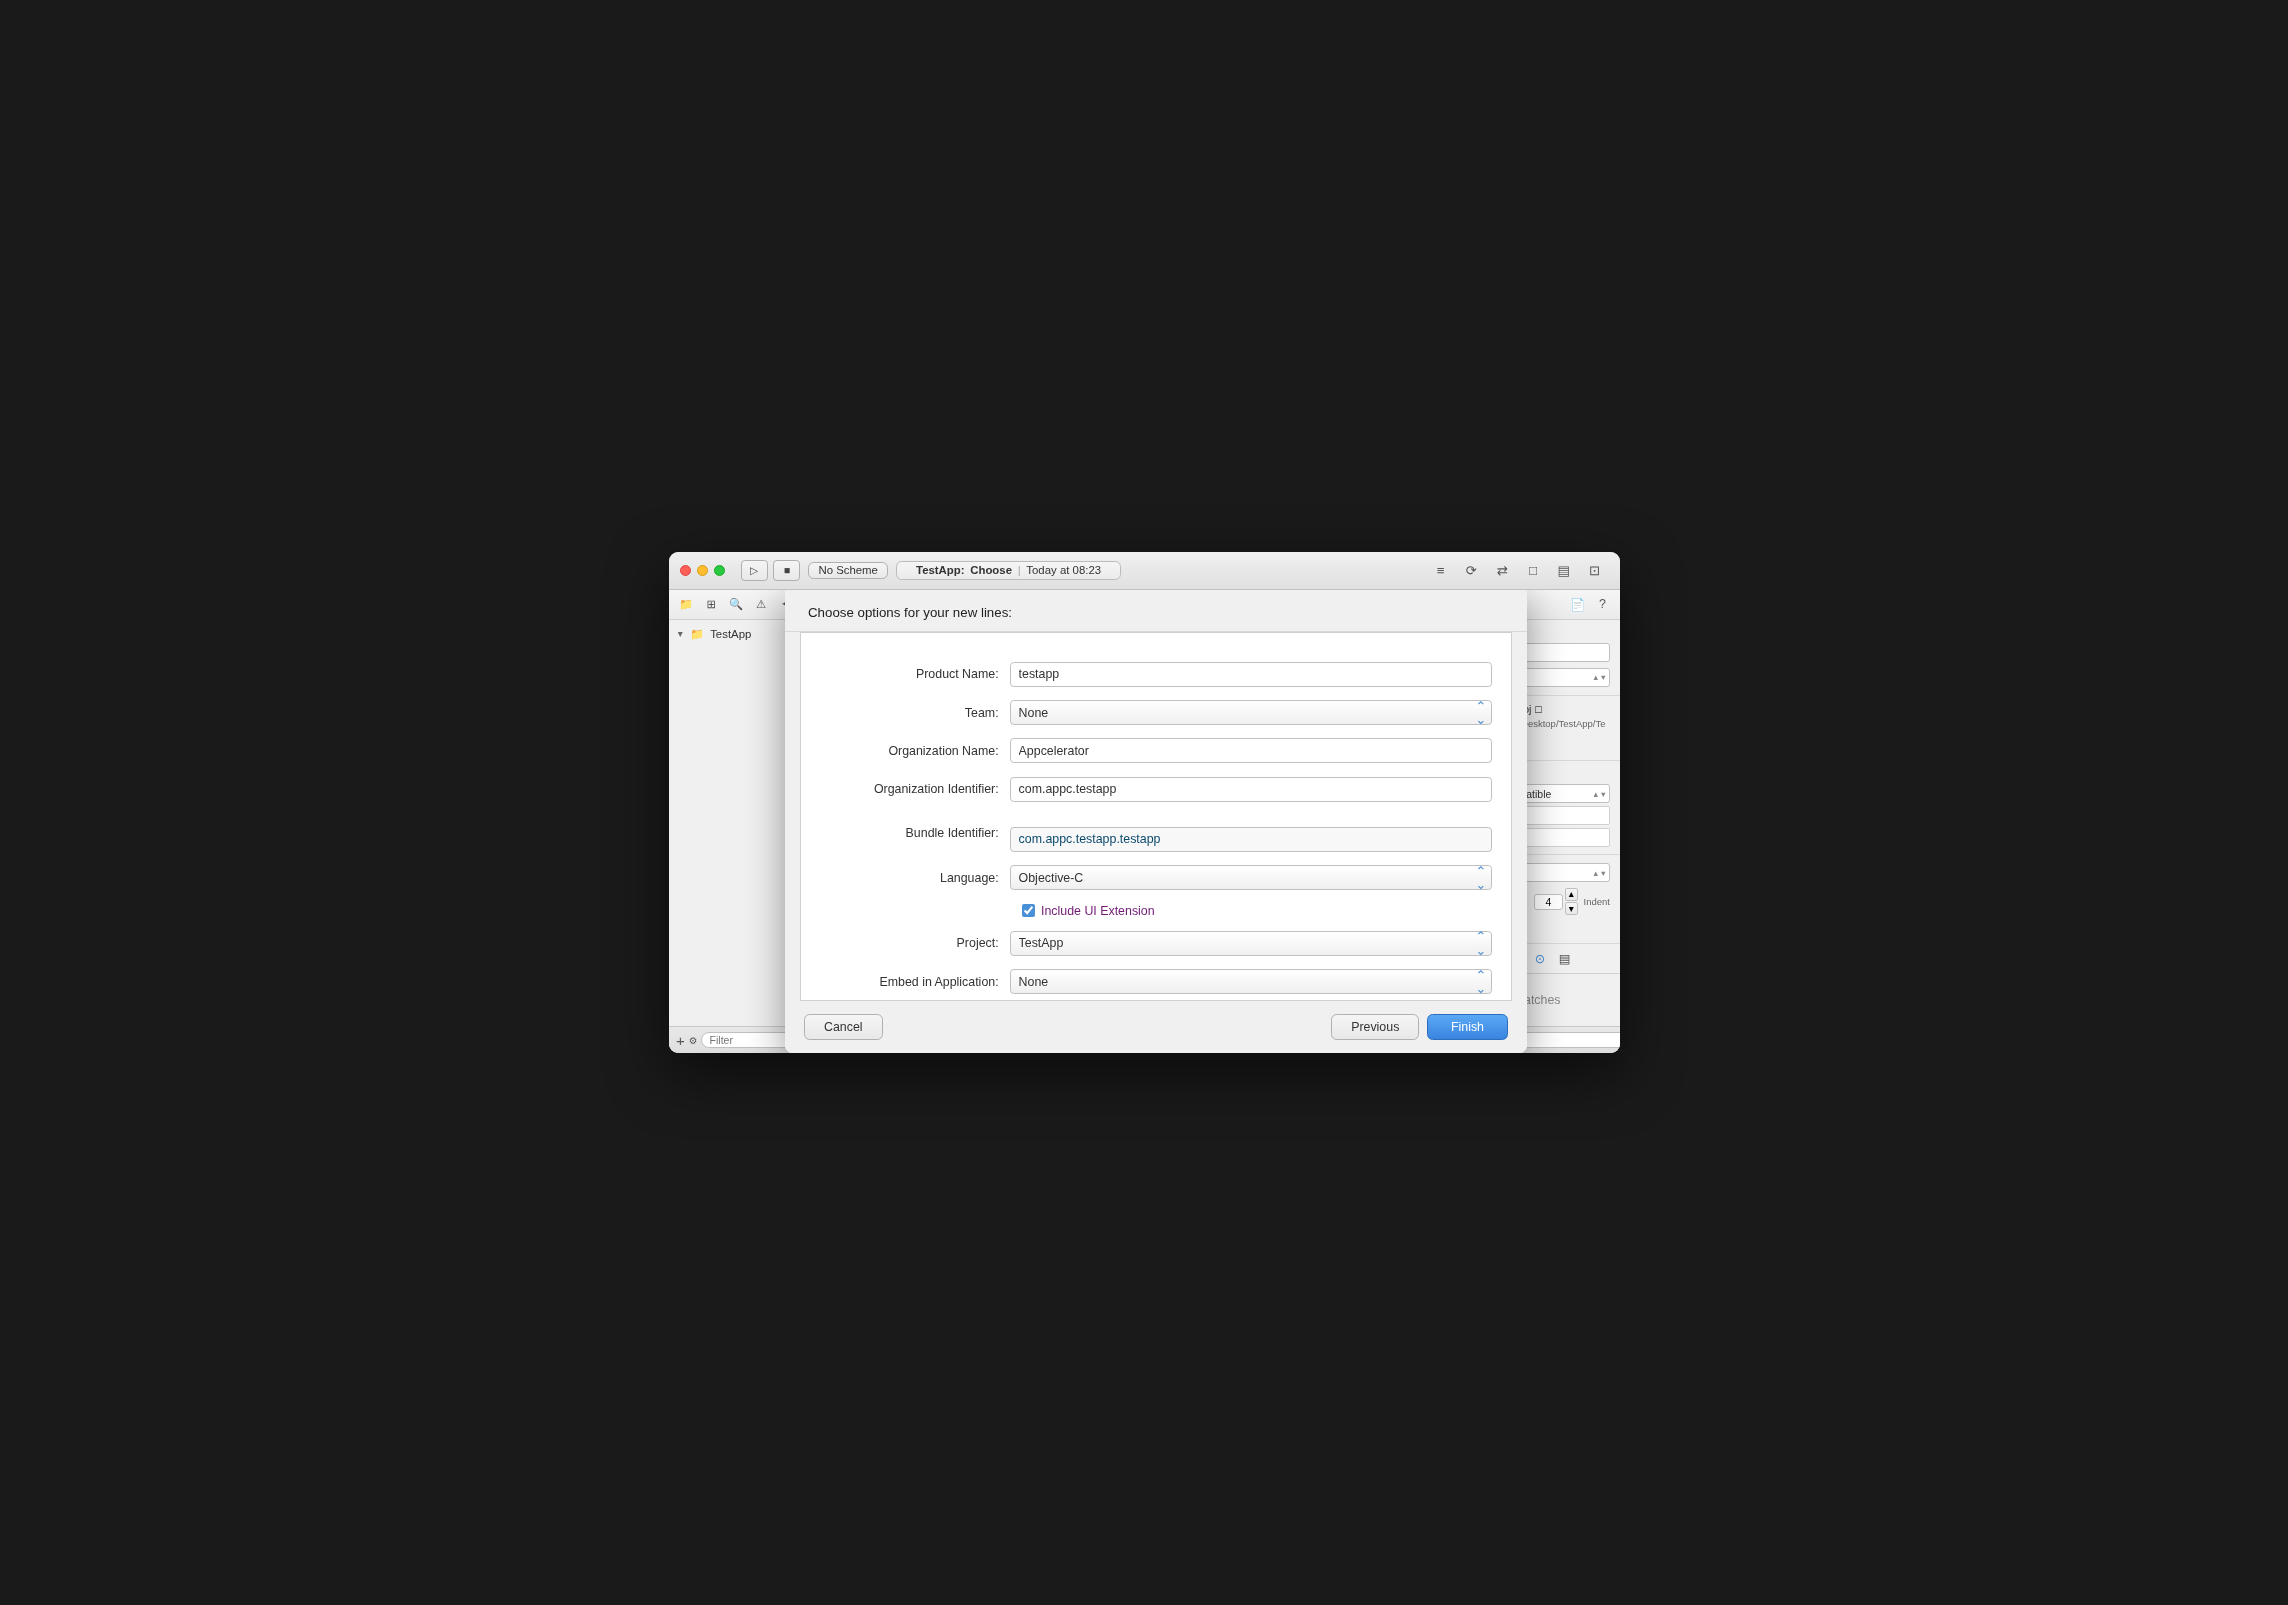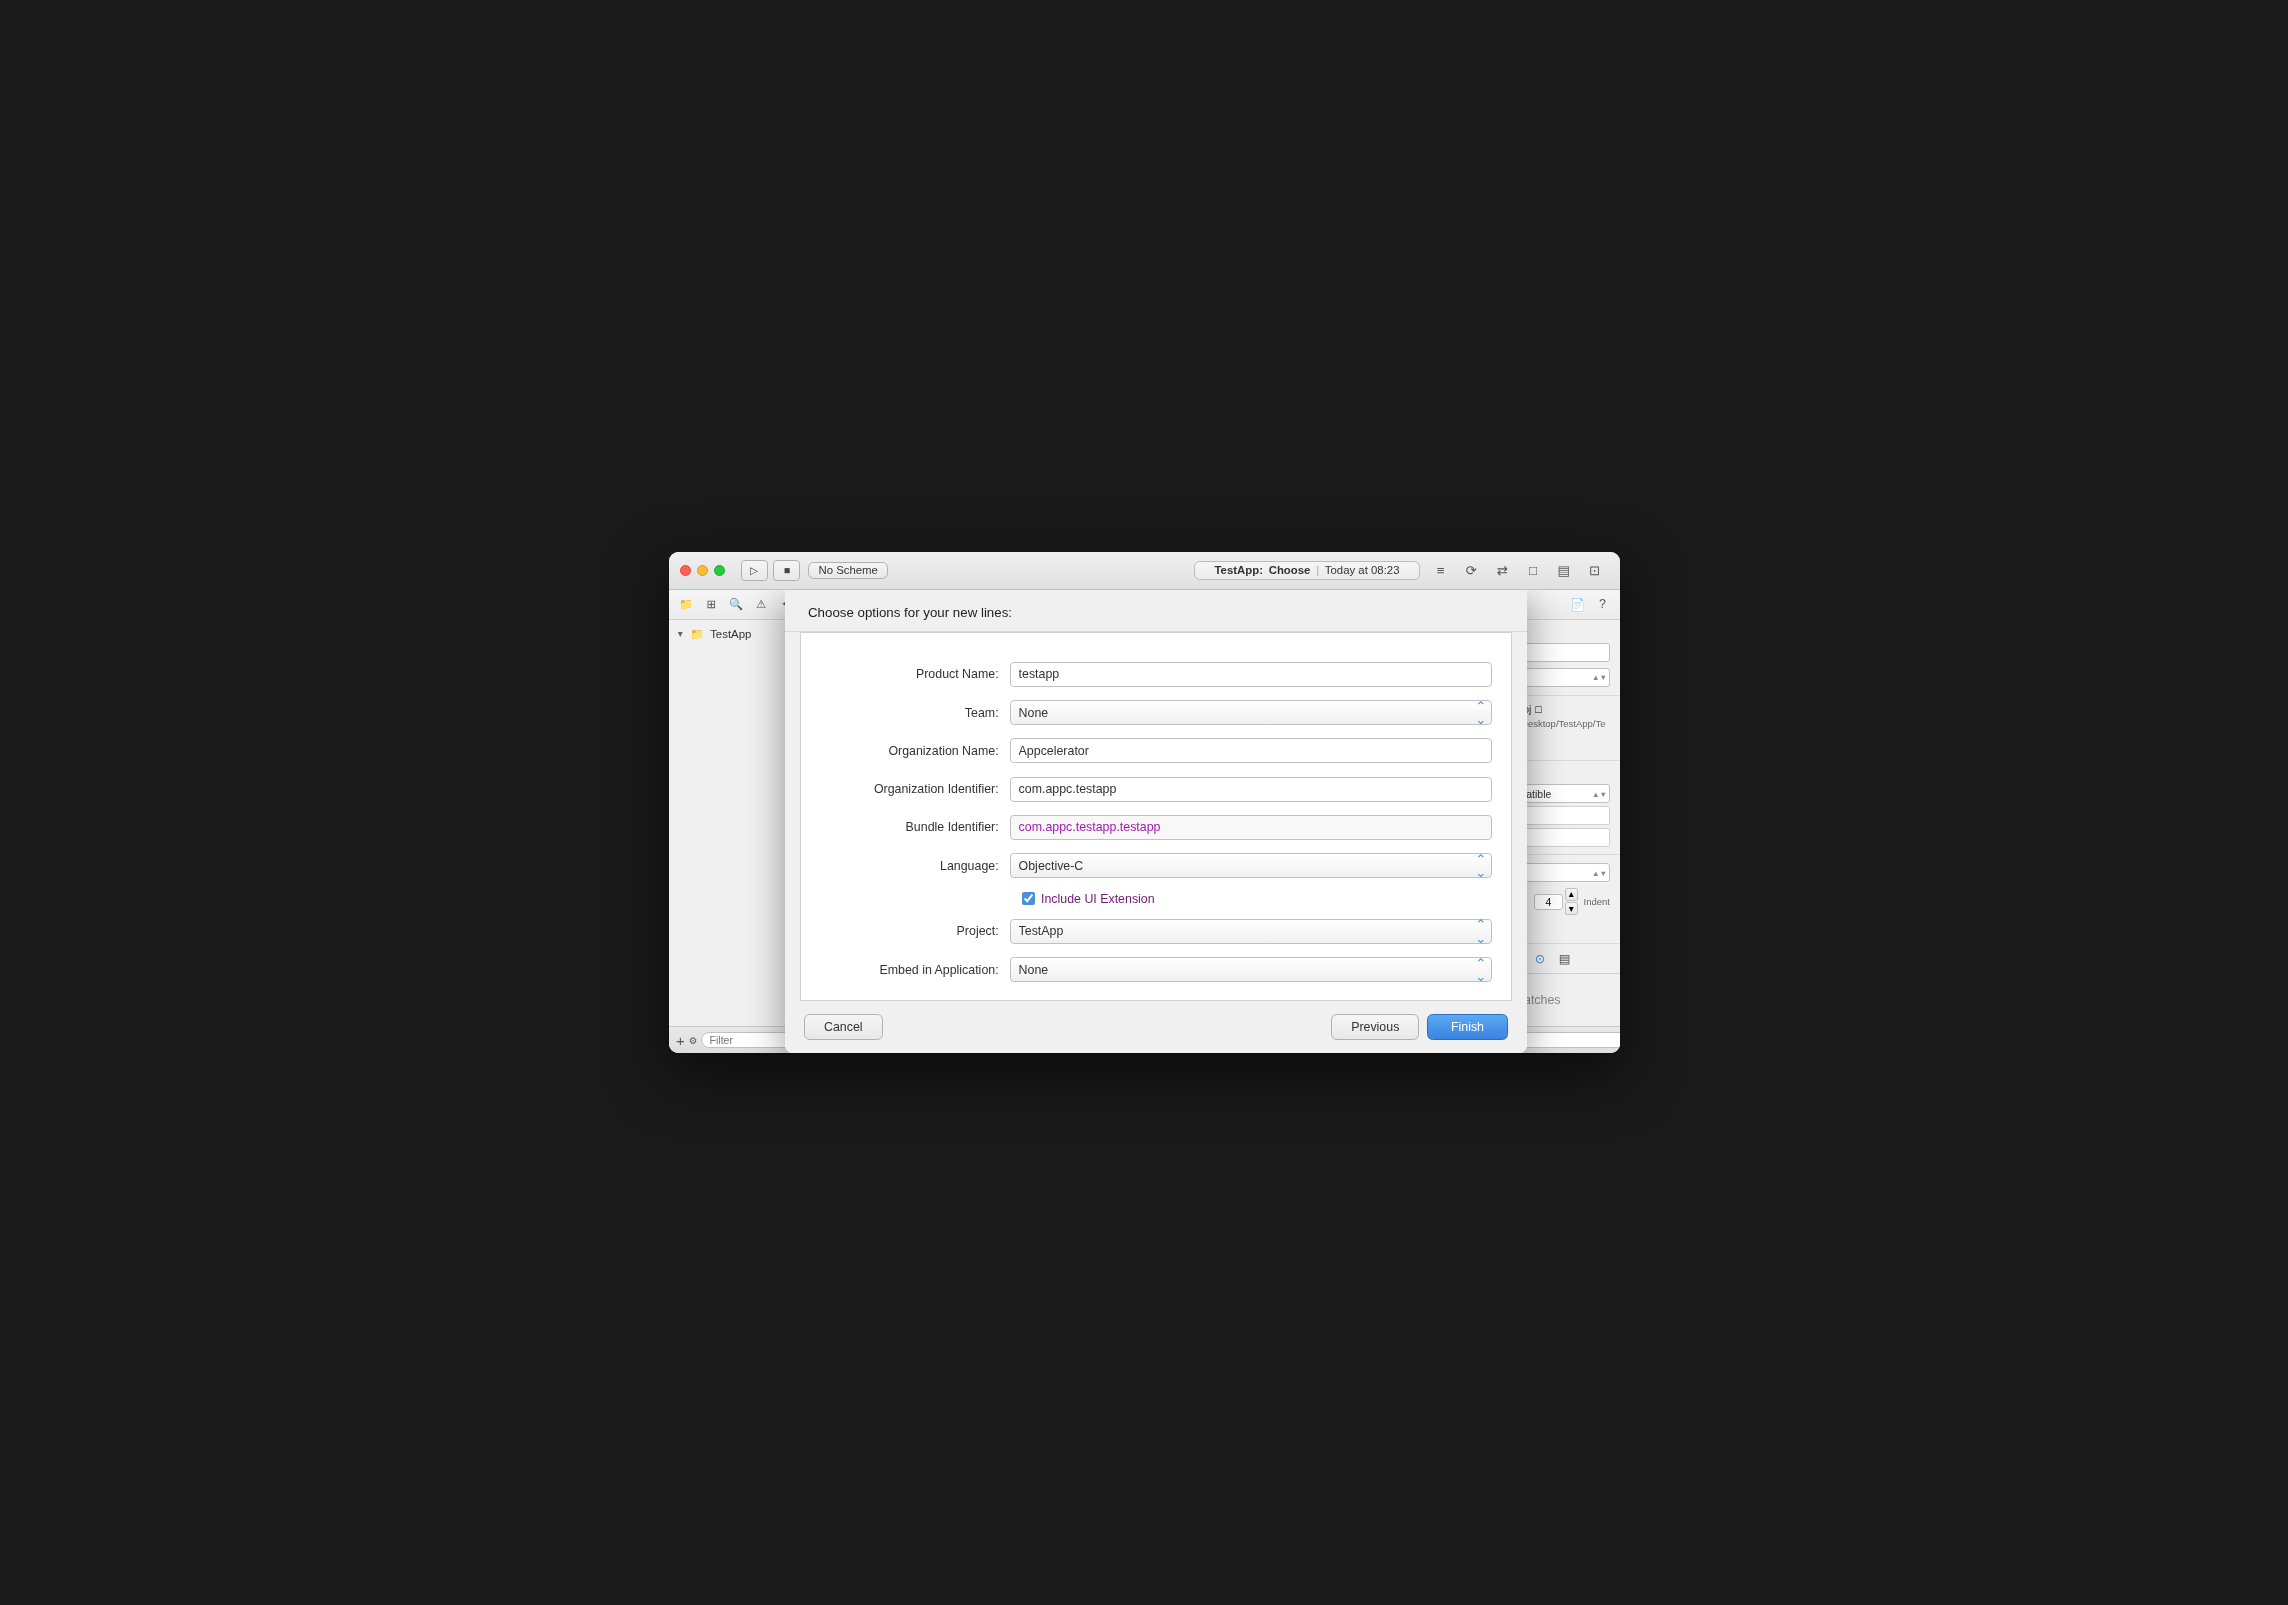--- a/index.html
+++ b/index.html
@@ -64,21 +64,21 @@
       align-items: center;
       justify-content: center;
       cursor: pointer;
       font-size: 10.5px;
       color: #444;
     }
 
     .titlebar-center {
       flex: 1;
       display: flex;
-      justify-content: flex-end;
+      justify-content: flex-start;
       align-items: center;
     }
     .scheme-selector {
       background: linear-gradient(to bottom, #f5f5f5, #e8e8e8);
       border: 1px solid #b0b0b0;
       border-radius: 5.7px;
       padding: 1.9px 9.5px;
       font-size: 11.4px;
       color: #333;
       display: flex;
@@ -272,22 +272,23 @@
       height: 25px;
       border: 1px solid #c0c0c0;
       border-radius: 3.8px;
       padding: 0 7.6px;
       font-size: 12.4px;
       background: white;
       outline: none;
       color: #333;
     }
     .form-input.readonly {
-      color: #a21caf;
+      color: #0c4a6e;
       background: #f8f8f8;
+      margin-top: 12px;
     }
 
     .form-select-wrapper {
       flex: 1;
       position: relative;
     }
     .form-select {
       width: 100%;
       height: 25px;
       border: 1px solid #c0c0c0;

